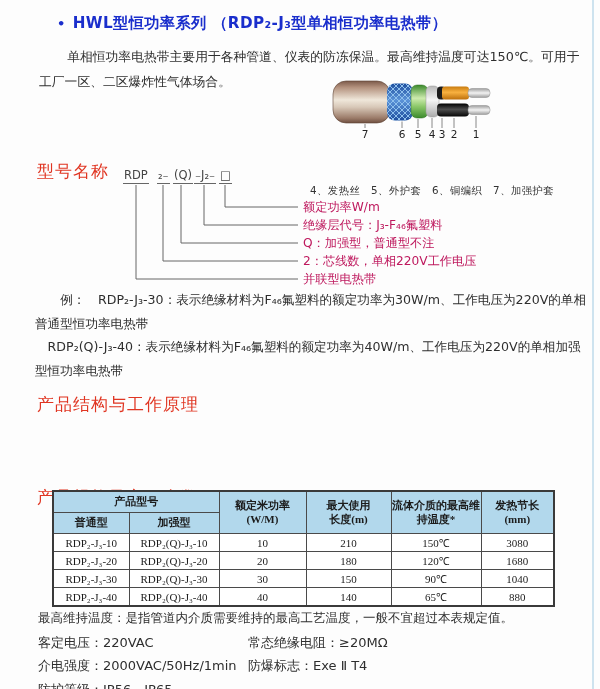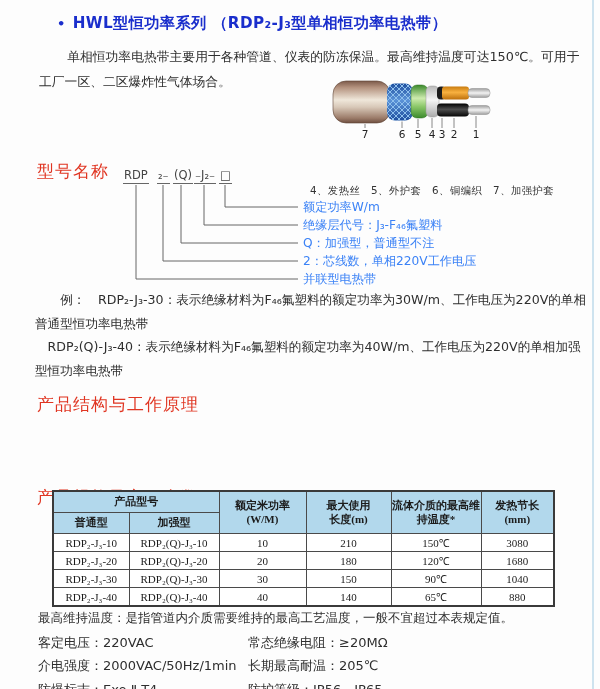--- a/index.html
+++ b/index.html
@@ -29,21 +29,21 @@
   .sec{position:absolute;left:21px;margin:16px;color:#e03522;font-size:17px;font-weight:normal;letter-spacing:1px;}
   .sec.model{top:144px;}
   .sec.structure{top:377px;}
   .sec.specs{top:470px;}
 
   
   .model-diagram{position:absolute;left:118px;top:168px;width:450px;height:124px;}
   .model-diagram svg{position:absolute;left:0;top:0;}
   .mp{position:absolute;top:0;font-size:11.5px;color:#444;border-bottom:1px solid #666;
       padding:0 1px 1px;white-space:nowrap;}
-  .ml{position:absolute;left:185px;font-size:12.2px;color:#3b82f6;white-space:nowrap;line-height:14px;}
+  .ml{position:absolute;left:185px;font-size:12.2px;color:#be185d;white-space:nowrap;line-height:14px;}
 
   .example-block{position:absolute;left:35px;top:288px;width:554px;}
   .example-block p{margin:0;font-size:12.6px;line-height:23.5px;color:#2e2e2e;}
   .example-block p.e1{text-indent:2em;}
   .example-block p.e2{text-indent:1em;}
 
   .structure-text{position:absolute;left:35px;top:402px;width:552px;margin:0;
     font-size:12.8px;line-height:22.5px;text-indent:2em;color:#2e2e2e;}
 
   
@@ -250,17 +250,16 @@
       </tr>
     </tbody>
   </table>
 
   <p class="note">最高维持温度：是指管道内介质需要维持的最高工艺温度，一般不宜超过本表规定值。</p>
 
   <div class="footer-grid">
     <span>客定电压：220VAC</span>
     <span>常态绝缘电阻：≥20MΩ</span>
     <span>介电强度：2000VAC/50Hz/1min</span>
-    <span>长期最高耐温：205℃</span>
     <span>防爆标志：Exe Ⅱ T4</span>
     <span>防护等级：IP56　IP65</span>
   </div>
 </div>
 
 </body></html>

